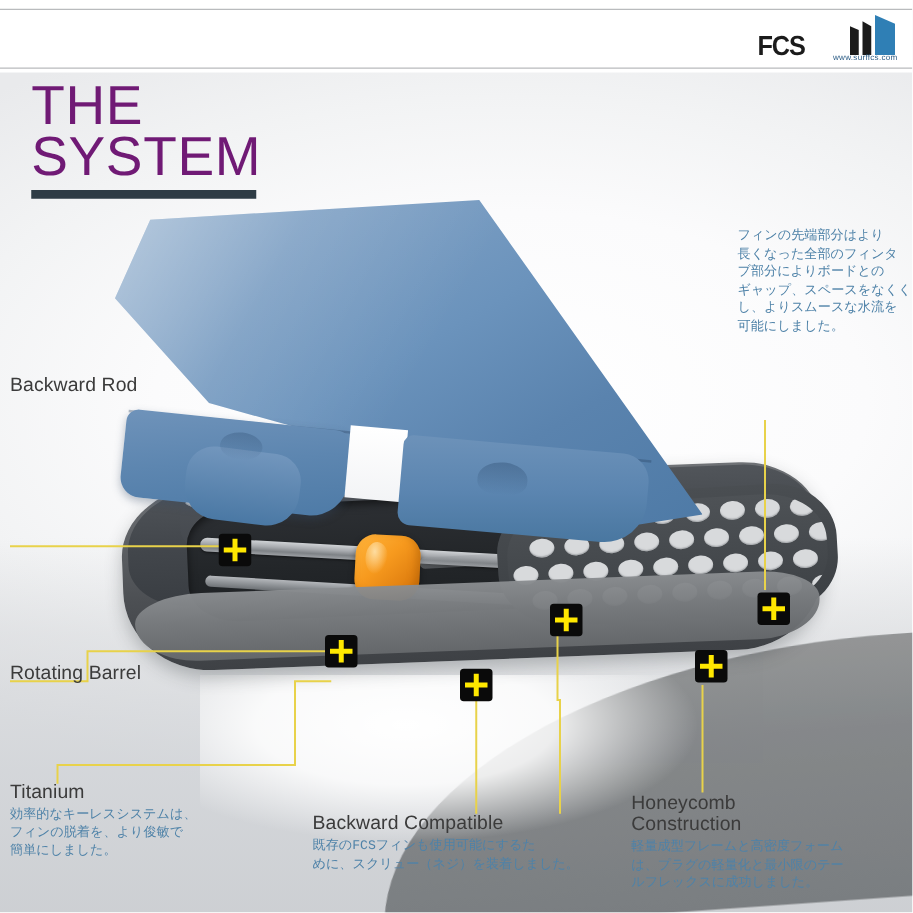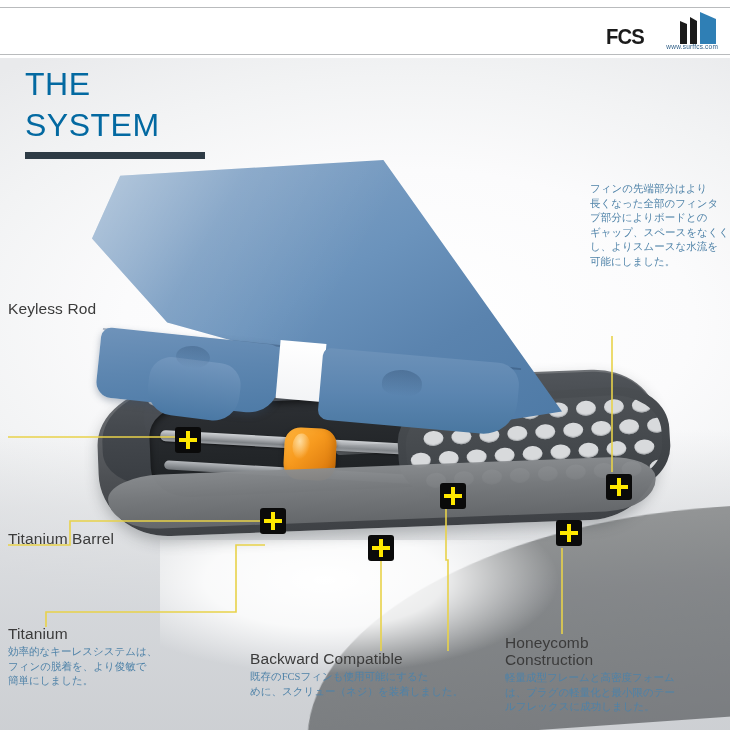--- a/index.html
+++ b/index.html
@@ -36,22 +36,22 @@
   .hdr-rule.top{top:7px;}
   .hdr-rule.bot{top:54px;}
   .logo{position:absolute;right:12px;top:12px;width:112px;height:42px;}
   .logo-word{position:absolute;left:0;top:12px;font-size:22px;font-weight:bold;
     letter-spacing:-1px;color:#1b1b1b;font-family:"Liberation Sans",sans-serif;
     transform:scaleX(.92);transform-origin:left center;}
   .logo-bars{position:absolute;right:2px;top:0;width:36px;height:32px;}
   .logo-url{position:absolute;right:0;top:31px;font-size:6.5px;color:#2d5d86;letter-spacing:.2px;}
 
   
-  .title{position:absolute;left:25px;top:64px;color:#0369a1;
-    font-size:32px;line-height:41px;font-weight:400;letter-spacing:.5px;}
+  .title{position:absolute;left:25px;top:64px;color:#701a75;
+    font-size:44px;line-height:41px;font-weight:400;letter-spacing:.5px;}
   .title .l2{display:block;}
   .title-bar{position:absolute;left:25px;top:152px;width:180px;height:7px;
     background:#2e3b45;}
 
   
   .product{position:absolute;left:70px;top:160px;width:600px;height:420px;}
   .fin-shadow{position:absolute;left:80px;top:240px;width:470px;height:150px;
     background:radial-gradient(ellipse 235px 60px at 50% 50%, rgba(90,95,100,.34) 0%, rgba(90,95,100,0) 72%);
     filter:blur(3px);}
 
@@ -155,21 +155,21 @@
     border-radius:3px;}
   .marker:before,.marker:after{content:"";position:absolute;background:#ffe800;}
   .marker:before{left:4px;top:11px;width:18px;height:4px;}
   .marker:after{left:11px;top:4px;width:4px;height:18px;}
 
   
   .callout{position:absolute;}
   .co-title{color:#3b3b3b;font-size:15.5px;line-height:17px;font-weight:400;
     letter-spacing:.1px;margin:0 0 3px 0;}
   .co-body{color:#4e82a8;font-size:10.5px;line-height:14.5px;letter-spacing:0;
-    font-family:Liberation Serif, serif;margin:0;}
+    font-family:Liberation Mono, monospace;margin:0;}
 </style>
 </head>
 <body>
 
 <div id="page">
 
   <div class="bg-wash"></div>
   <div class="bg-floor"></div>
   <div class="bg-slab"></div>
   <div class="bg-slab-hl"></div>
@@ -312,25 +312,25 @@
   <div class="marker" style="left:368px;top:535px;"></div>
   <div class="marker" style="left:440px;top:483px;"></div>
   <div class="marker" style="left:556px;top:520px;"></div>
   <div class="marker" style="left:606px;top:474px;"></div>
 
   <div class="callout" style="left:590px;top:182px;width:140px;">
     <div class="co-body">フィンの先端部分はより<br>長くなった全部のフィンタ<br>ブ部分によりボードとの<br>ギャップ、スペースをなくく<br>し、よりスムースな水流を<br>可能にしました。</div>
   </div>
 
   <div class="callout" style="left:8px;top:300px;width:140px;">
-    <div class="co-title">Keyless Rod</div>
+    <div class="co-title">Backward Rod</div>
   </div>
 
   <div class="callout" style="left:8px;top:530px;width:150px;">
-    <div class="co-title">Titanium Barrel</div>
+    <div class="co-title">Rotating Barrel</div>
   </div>
 
   <div class="callout" style="left:8px;top:625px;width:150px;">
     <div class="co-title">Titanium</div>
     <div class="co-body">効率的なキーレスシステムは、<br>フィンの脱着を、より俊敏で<br>簡単にしました。</div>
   </div>
 
   <div class="callout" style="left:505px;top:634px;width:225px;">
     <div class="co-title">Honeycomb<br>Construction</div>
     <div class="co-body">軽量成型フレームと高密度フォーム<br>は、プラグの軽量化と最小限のテー<br>ルフレックスに成功しました。</div>

